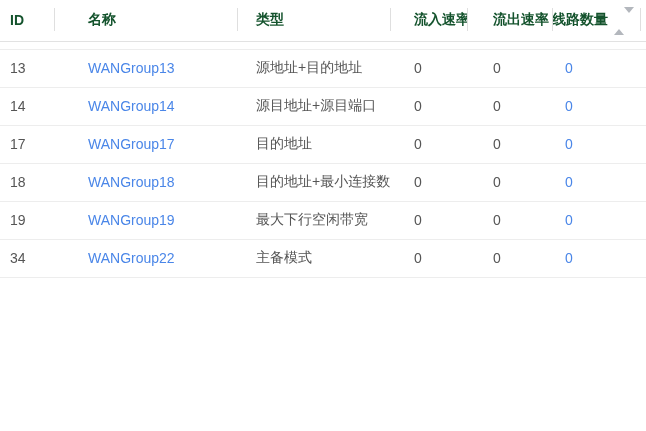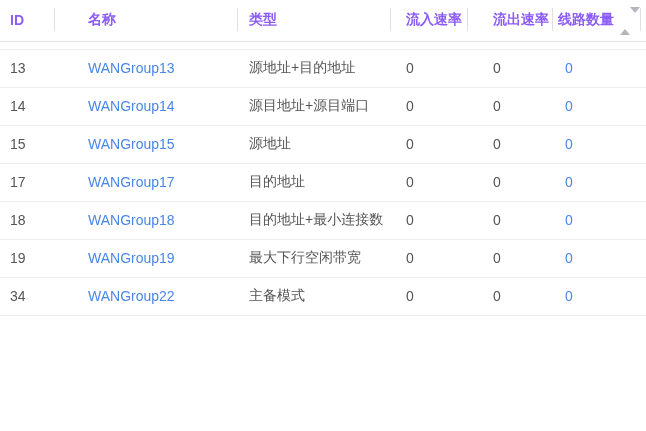--- a/index.html
+++ b/index.html
@@ -7,40 +7,40 @@
   body {
     width:646px; height:431px; overflow:hidden;
     font-family:"Liberation Sans","DejaVu Sans",sans-serif;
     font-size:14px; color:#555555;
   }
   table { border-collapse:collapse; table-layout:fixed; width:646px; background:#fff; }
   th, td { text-align:left; vertical-align:middle; overflow:hidden; white-space:nowrap; }
 
   
   thead th {
-    height:41px; font-weight:bold; color:#8b5cf6;
+    height:41px; font-weight:bold; color:#14532d;
     border-bottom:1px solid #e2e2e2; position:relative; background:#fff;
   }
   thead th.has-divider::before {
     content:""; position:absolute; left:0; top:8px; width:1px; height:23px; background:#dfdfdf;
   }
 
   
   tr.partial-row td { height:8px; border-bottom:1px solid #ededed; padding:0; }
 
   
   tbody tr.data-row td { height:38px; border-bottom:1px solid #ededed; }
 
   
   .c-id       { padding-left:10px; }
   .c-name     { padding-left:34px; }
-  .c-type     { padding-left:12px;  }
-  .c-in       { padding-left:16px;  }
+  .c-type     { padding-left:19px;  }
+  .c-in       { padding-left:24px;  }
   .c-out      { padding-left:26px; }
-  th.c-lines  { padding-left:6px;  }
+  th.c-lines  { padding-left:0;  }
   td.c-lines  { padding-left:13px; }
 
   a.link { color:#4a86e8; text-decoration:none; cursor:pointer; }
 
   
   .sorter { display:inline-block; vertical-align:middle; margin-left:6px; cursor:pointer; }
   .sorter .tri-up {
     width:0; height:0; border-left:5px solid transparent; border-right:5px solid transparent;
     border-bottom:6px solid #b3b7bd; margin-bottom:2px;
   }
@@ -90,29 +90,20 @@
     <tr class="data-row">
       <td class="c-id">14</td>
       <td class="c-name"><a class="link">WANGroup14</a></td>
       <td class="c-type">源目地址+源目端口</td>
       <td class="c-in">0</td>
       <td class="c-out">0</td>
       <td class="c-lines"><a class="link">0</a></td>
       <td></td>
     </tr>
     <tr class="data-row">
-      <td class="c-id">15</td>
-      <td class="c-name"><a class="link">WANGroup15</a></td>
-      <td class="c-type">源地址</td>
-      <td class="c-in">0</td>
-      <td class="c-out">0</td>
-      <td class="c-lines"><a class="link">0</a></td>
-      <td></td>
-    </tr>
-    <tr class="data-row">
       <td class="c-id">17</td>
       <td class="c-name"><a class="link">WANGroup17</a></td>
       <td class="c-type">目的地址</td>
       <td class="c-in">0</td>
       <td class="c-out">0</td>
       <td class="c-lines"><a class="link">0</a></td>
       <td></td>
     </tr>
     <tr class="data-row">
       <td class="c-id">18</td>

